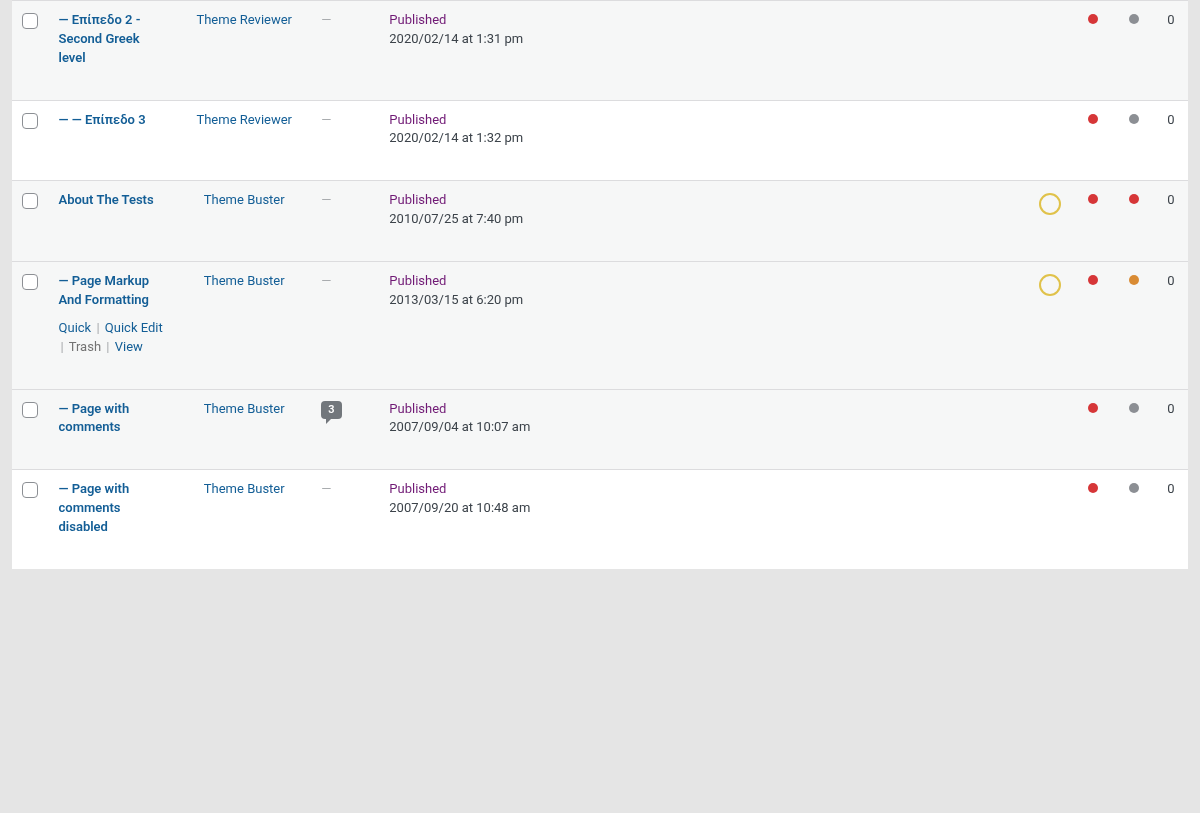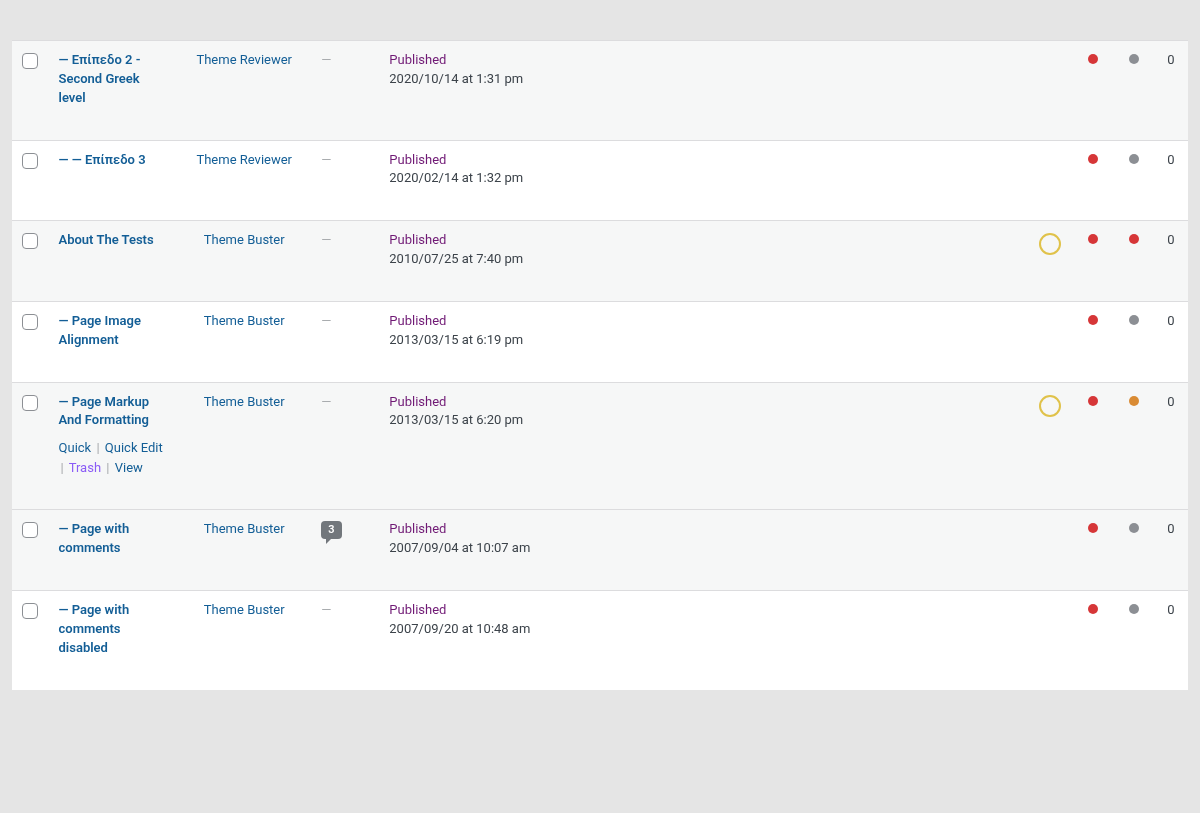--- a/index.html
+++ b/index.html
@@ -11,21 +11,20 @@
     background: #e5e5e5;
     width: 1200px;
   }
   .wrap {
     padding: 0 12px;
   }
   table.pages {
     width: 100%;
     border-collapse: collapse;
     background: #fff;
-    margin-top: 40px;
   }
   tbody tr {
     border-top: 1px solid #dcdcde;
   }
   tbody tr.alt { background: #f6f7f7; }
   td {
     padding: 10px 8px 32px 8px;
     vertical-align: top;
     font-size: 13px;
     line-height: 1.45;
@@ -73,21 +72,21 @@
     margin-top: 2px;
   }
 
   .row-actions {
     margin-top: 8px;
     font-size: 13px;
     line-height: 1.5;
     color: #3c434a;
   }
   .row-actions .sep { color: #a7aaad; padding: 0 2px; }
-  .row-actions a.trash { color: #8b5cf6; }
+  .row-actions a.trash { color: #737373; }
 
   .comment-bubble {
     display: inline-block;
     position: relative;
     background: #72777c;
     color: #fff;
     font-weight: 600;
     font-size: 11px;
     border-radius: 4px;
     padding: 2px 7px;
@@ -110,21 +109,21 @@
 <div class="wrap">
   <table class="pages">
     <tbody id="rows-body">
         <tr class="alt">
           <td class="cb"><span class="cbx"></span></td>
           <td class="title"><a class="link title-link">— Επίπεδο 2 - Second Greek level</a></td>
           <td class="author"><a class="link">Theme Reviewer</a></td>
           <td class="comments"><span class="dash">—</span></td>
           <td class="date">
             <div class="status">Published</div>
-            <div>2020/10/14 at 1:31 pm</div>
+            <div>2020/02/14 at 1:31 pm</div>
           </td>
           <td class="circle"></td>
           <td class="dot"><span class="status-dot red"></span></td>
           <td class="dot"><span class="status-dot gray"></span></td>
           <td class="count">0</td>
         </tr>
         <tr>
           <td class="cb"><span class="cbx"></span></td>
           <td class="title"><a class="link title-link">— — Επίπεδο 3</a></td>
           <td class="author"><a class="link">Theme Reviewer</a></td>
@@ -143,34 +142,20 @@
           <td class="title"><a class="link title-link">About The Tests</a></td>
           <td class="author"><a class="link">Theme Buster</a></td>
           <td class="comments"><span class="dash">—</span></td>
           <td class="date">
             <div class="status">Published</div>
             <div>2010/07/25 at 7:40 pm</div>
           </td>
           <td class="circle"><span class="ring"></span></td>
           <td class="dot"><span class="status-dot red"></span></td>
           <td class="dot"><span class="status-dot red"></span></td>
-          <td class="count">0</td>
-        </tr>
-        <tr>
-          <td class="cb"><span class="cbx"></span></td>
-          <td class="title"><a class="link title-link">— Page Image Alignment</a></td>
-          <td class="author"><a class="link">Theme Buster</a></td>
-          <td class="comments"><span class="dash">—</span></td>
-          <td class="date">
-            <div class="status">Published</div>
-            <div>2013/03/15 at 6:19 pm</div>
-          </td>
-          <td class="circle"></td>
-          <td class="dot"><span class="status-dot red"></span></td>
-          <td class="dot"><span class="status-dot gray"></span></td>
           <td class="count">0</td>
         </tr>
         <tr class="alt">
           <td class="cb"><span class="cbx"></span></td>
           <td class="title"><a class="link title-link">— Page Markup And Formatting</a>
   <div class="row-actions">
     <a class="link">Quick</a>
     <span class="sep">|</span>
     <a class="link">Quick Edit</a>
     <span class="sep">|</span>

